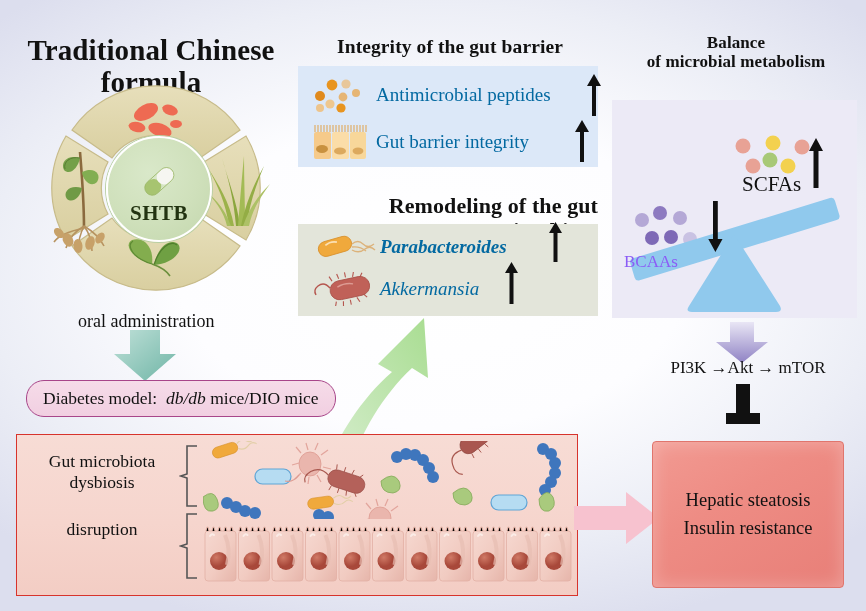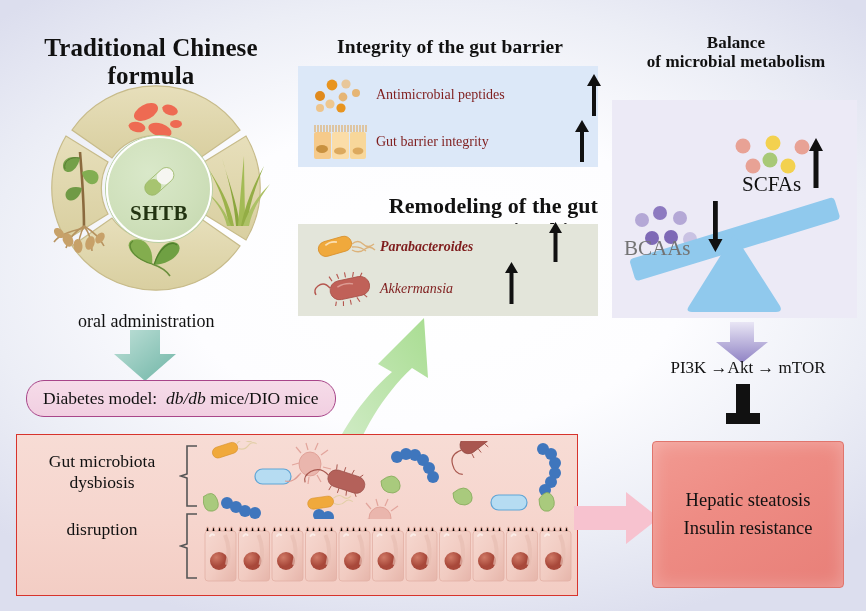--- a/index.html
+++ b/index.html
@@ -33,21 +33,21 @@
   #core .lbl{font-weight:bold;font-size:21px;color:#223311;letter-spacing:.5px;margin-bottom:14px;}
   #capsule{position:absolute;left:26px;top:18px;width:50px;height:50px;}
 
   
   .panel{position:absolute;}
   #p-gut{left:298px;top:66px;width:300px;height:101px;background:#dce8f8;}
   #p-micro{left:298px;top:224px;width:300px;height:92px;background:#e3e5da;}
   #p-bal{left:612px;top:100px;width:245px;height:218px;background:#eceaf6;}
 
   .row{position:absolute;display:flex;align-items:center;}
-  .rowtxt{font-size:14px;color:#7f1d1d;white-space:nowrap;}
+  .rowtxt{font-size:19px;color:#0369a1;white-space:nowrap;}
 
   .uparrow{position:absolute;}
 
   
   #dmodel{
     left:26px;top:380px;width:308px;height:35px;border-radius:18px;
     background:linear-gradient(180deg,#f6dce9 0%,#f1cfe1 100%);
     border:1.6px solid #a8468a;
     display:flex;align-items:center;
   }
@@ -73,21 +73,21 @@
 
   
   #pathway{left:648px;top:358px;width:200px;text-align:center;font-size:17px;color:#111;white-space:nowrap;}
 
   #aftertxt{left:357px;top:343px;font-size:19px;color:#111;white-space:nowrap;}
   #oraltxt{left:78px;top:311px;font-size:18px;color:#111;white-space:nowrap;}
 
   .t-gut{left:305px;top:36px;width:290px;font-size:19.5px;}
   .t-micro{left:298px;top:194px;width:300px;font-size:22px;text-align:right;}
   .t-bal{left:620px;top:33px;width:232px;font-size:17px;}
-  .t-tcm{left:10px;top:34px;width:282px;font-size:25px;}
+  .t-tcm{left:10px;top:34px;width:282px;font-size:29px;}
 </style>
 </head>
 <body>
 
 <div id="fig">
 
   <div class="abs ttl t-tcm">Traditional Chinese formula</div>
   <div class="abs ttl t-gut">Integrity of the gut barrier</div>
   <div class="abs ttl t-micro">Remodeling of the gut microbiota</div>
   <div class="abs ttl t-bal">
@@ -296,21 +296,21 @@
       <g transform="rotate(-17 122 140)">
         <rect x="16" y="128" width="214" height="23" rx="4" fill="#90c9ed"></rect>
       </g>
 
       <path d="M122,134 L168,206 Q171,212 164,212 L80,212 Q73,212 77,206 Z" fill="#90c9ed"></path>
 
       <path d="M204,38 L211,51 L206.5,51 L206.5,88 L201.5,88 L201.5,51 L197,51 Z" fill="#111"></path>
       <path d="M101,101 L105.8,101 L105.8,139 L110.5,139 L103.4,152 L96.3,139 L101,139 Z" fill="#111"></path>
     </svg>
     <div class="abs" style="left:130px;top:72px;font-size:21px;color:#111;">SCFAs</div>
-    <div class="abs" style="left:12px;top:136px;font-size:21px;color:#737373;">BCAAs</div>
+    <div class="abs" style="left:12px;top:152px;font-size:17px;color:#8b5cf6;">BCAAs</div>
   </div>
 
   <svg class="abs" style="left:712px;top:322px;" width="60" height="42" viewBox="0 0 60 42">
     <defs>
         <linearGradient id="pg" x1="0" y1="0" x2="0" y2="1">
       <stop offset="0%" stop-color="#e9e6f5"></stop>
           <stop offset="100%" stop-color="#8f82c4"></stop>
     </linearGradient>
       </defs>
     <path d="M18,0 L42,0 L42,20 L56,20 L30,41 L4,20 L18,20 Z" fill="url(#pg)"></path>

